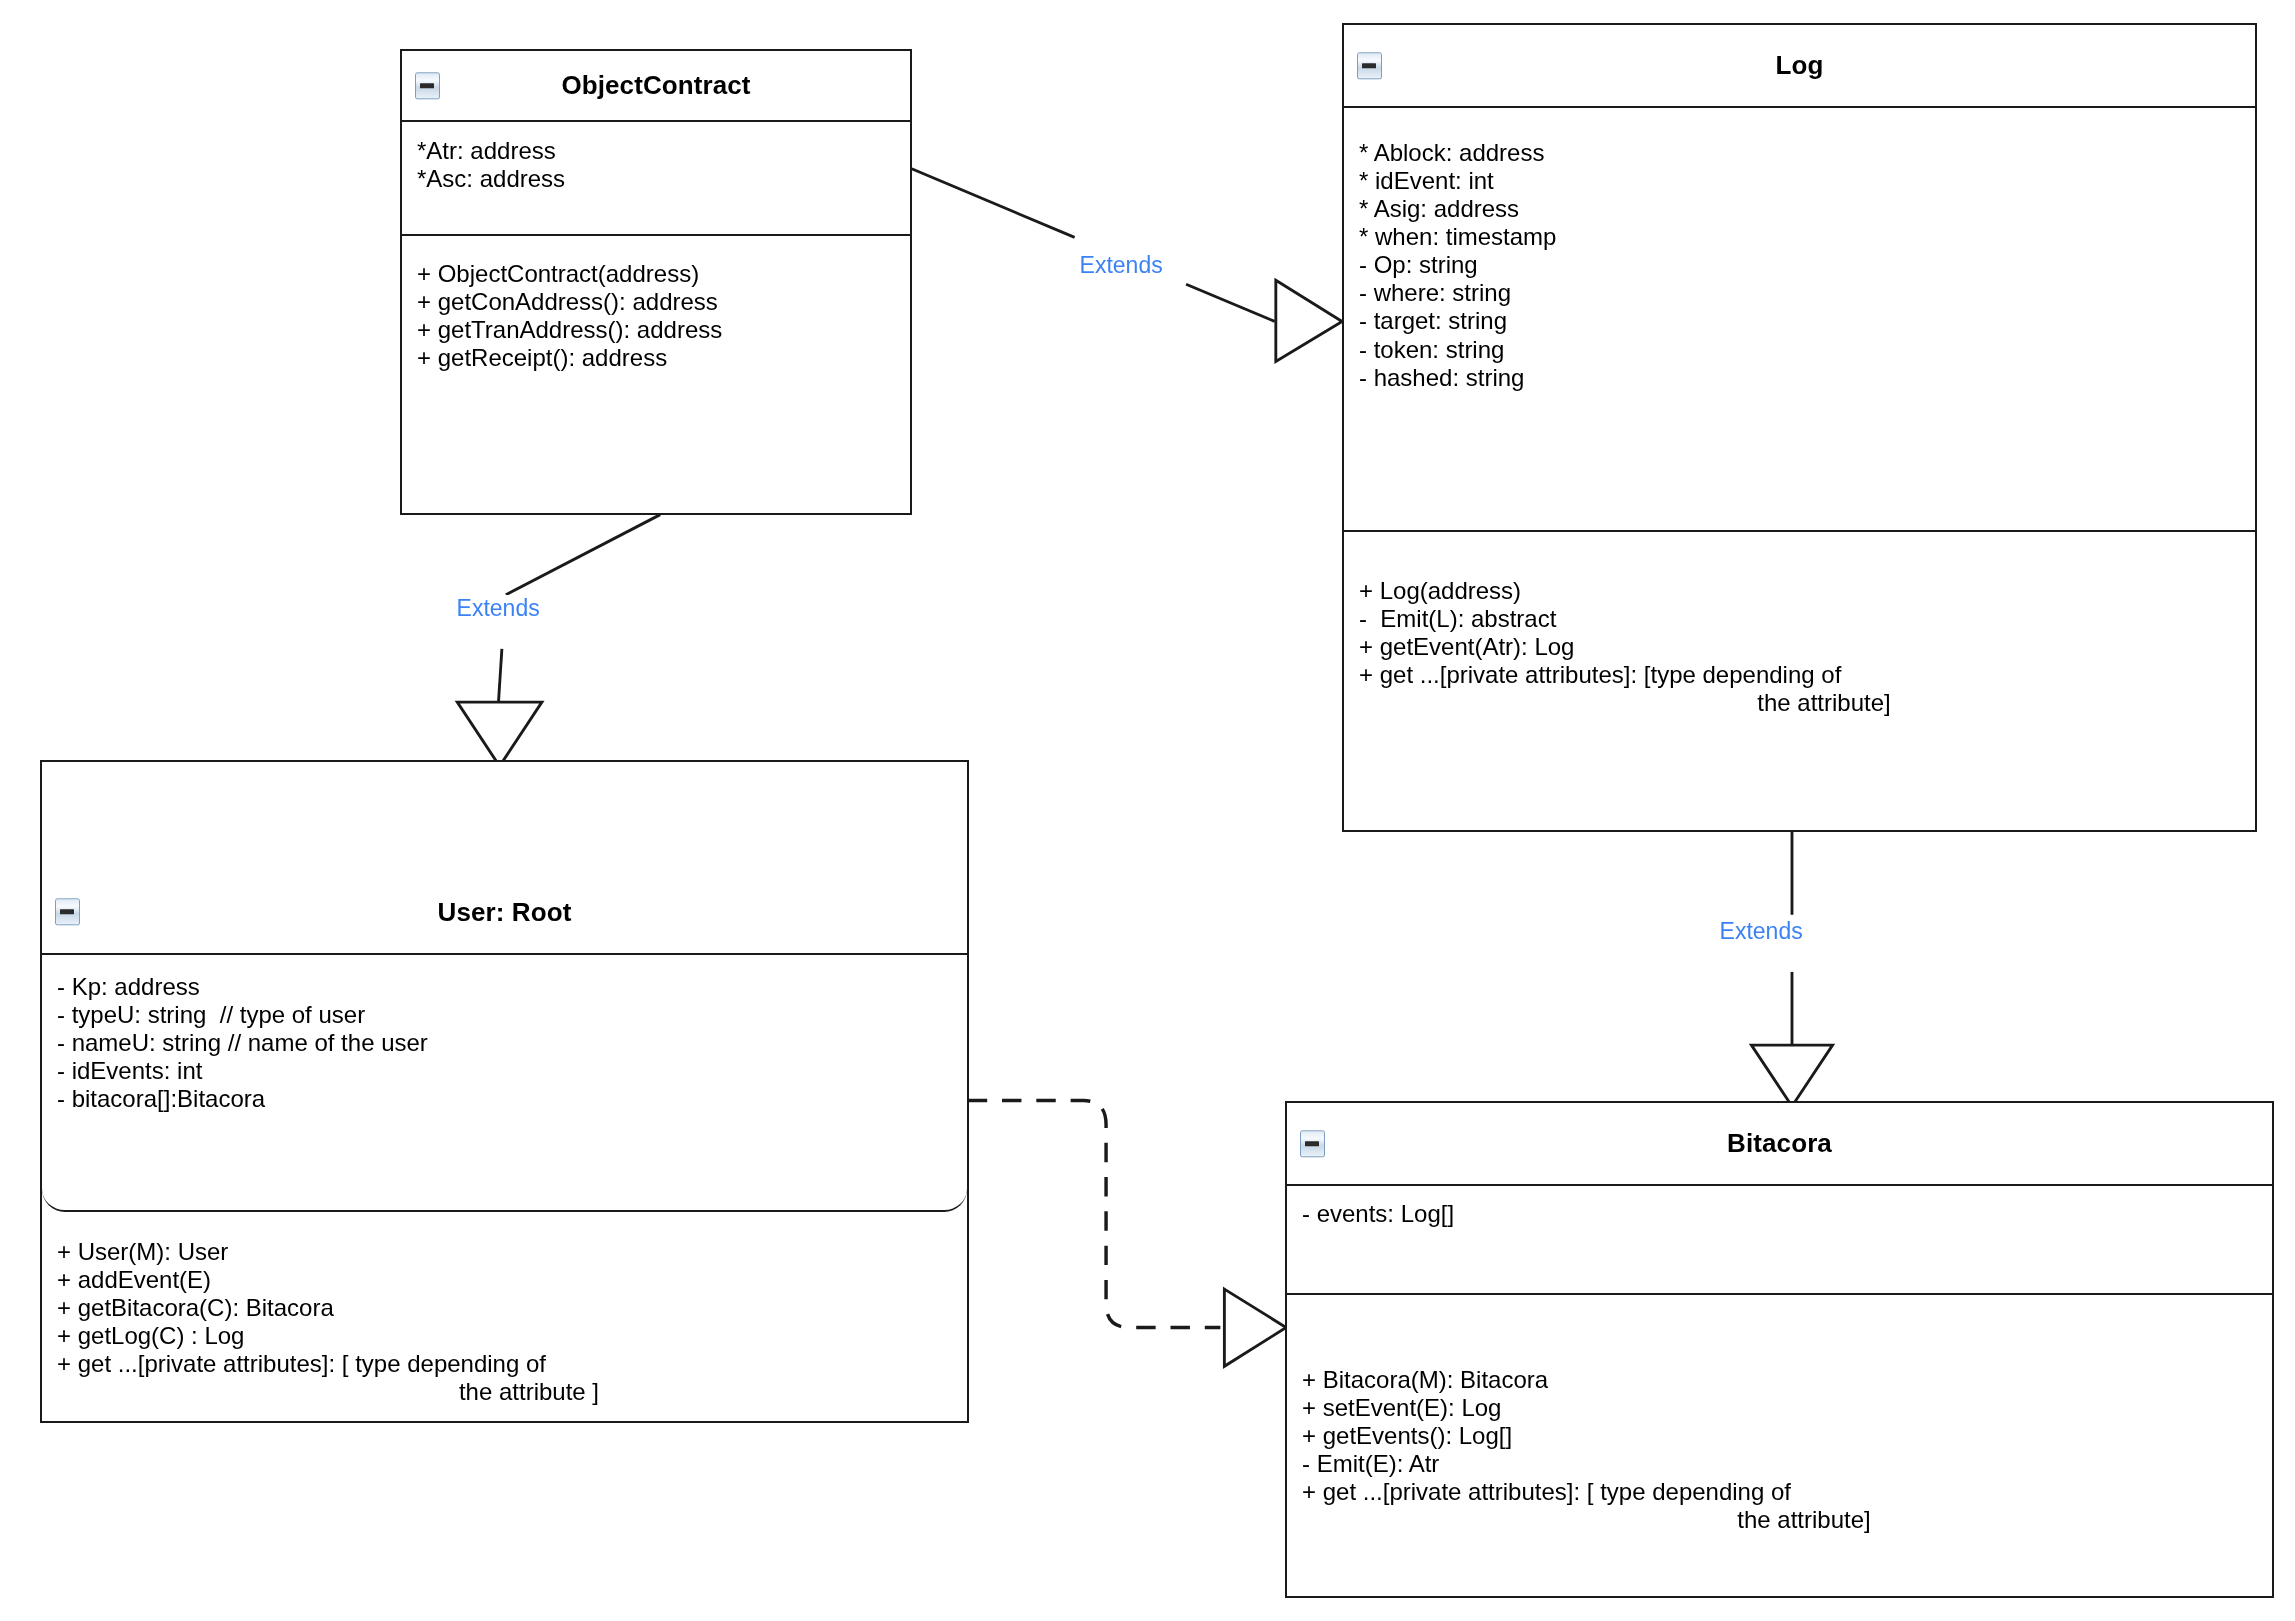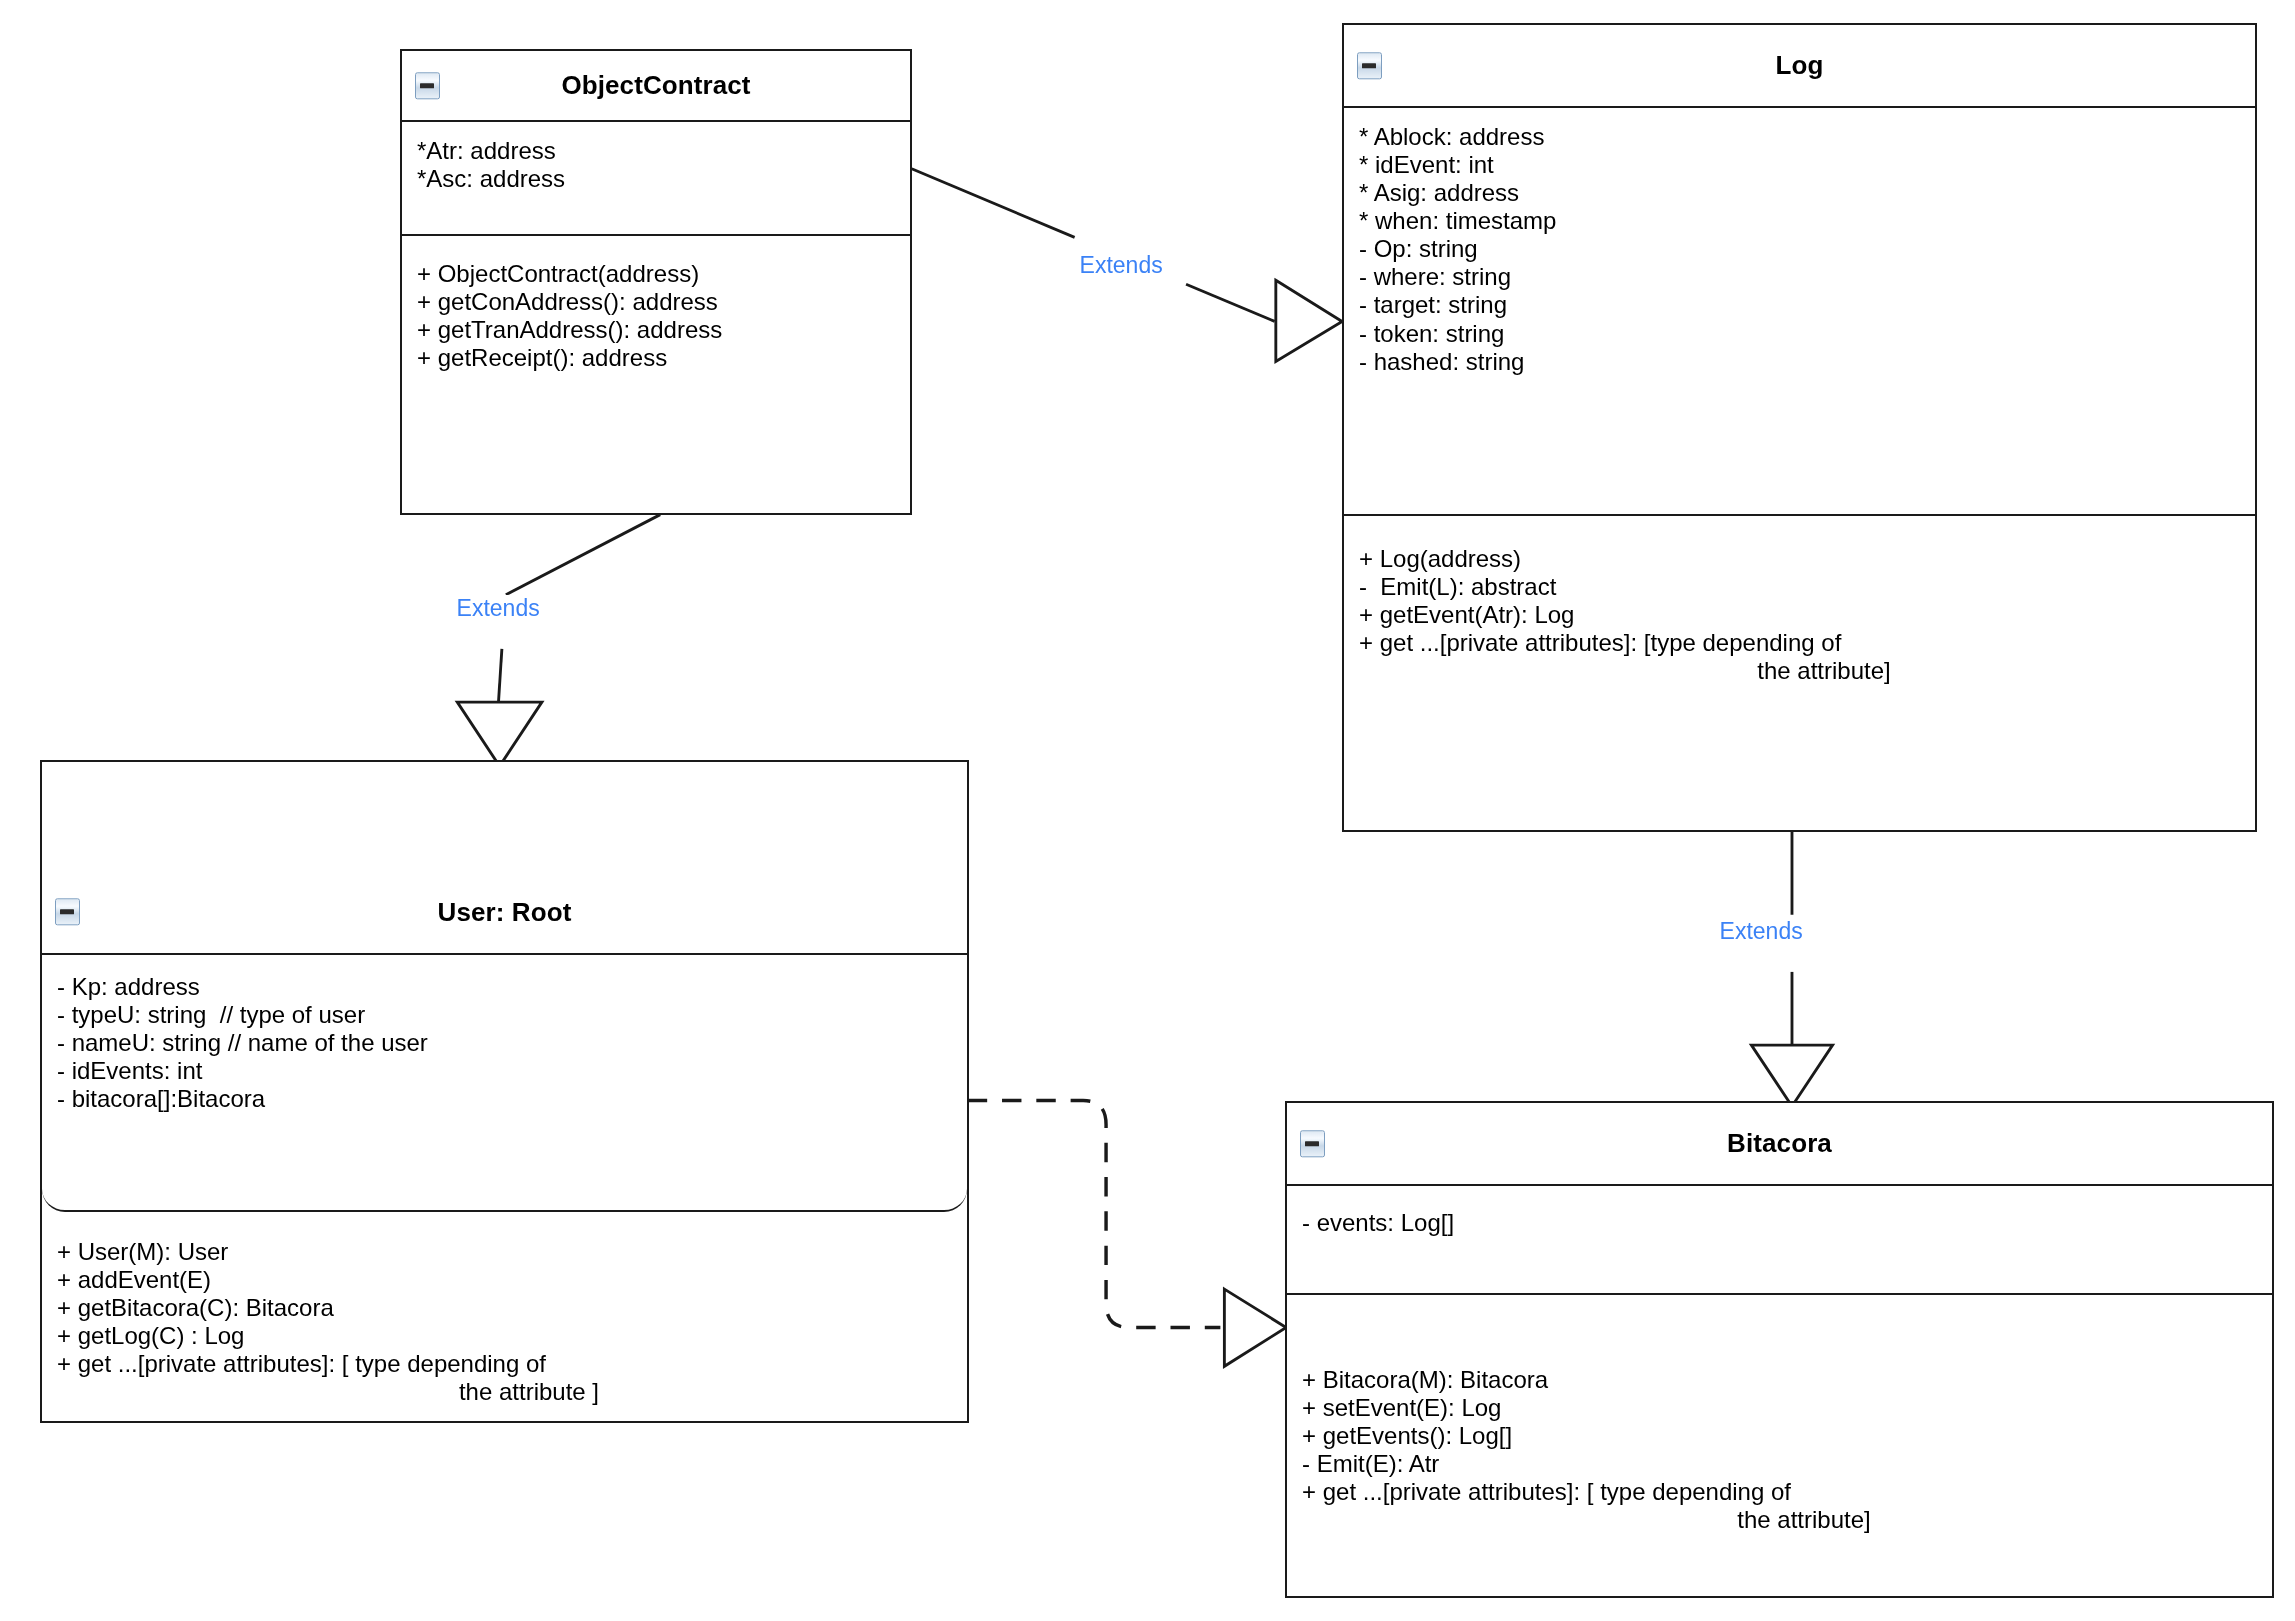--- a/index.html
+++ b/index.html
@@ -148,21 +148,21 @@
       <div class="member">*Asc: address</div>
     </div>
     <div class="compartment" style="padding-top:24px;">
       <div class="member">+ ObjectContract(address)</div>
       <div class="member">+ getConAddress(): address</div>
       <div class="member">+ getTranAddress(): address</div>
       <div class="member">+ getReceipt(): address</div>
     </div>
   </div>
 
-  <div class="uml-class" style="left:1342px; top:23px; width:915px; height:809px;">
+  <div class="uml-class" style="left:1342px; top:23px; width:915px; height:809px;gap:16px;">
     <div class="class-header" style="height:83px;">
       <span class="collapse-icon">
         <span class="minus-bar"></span>
       </span>
       <span class="class-title">Log</span>
     </div>
     <div class="compartment attrs" style="height:408px; ">
       <div class="member">* Ablock: address</div>
       <div class="member">* idEvent: int</div>
       <div class="member">* Asig: address</div>
@@ -210,21 +210,21 @@
     </div>
   </div>
 
   <div class="uml-class" style="left:1285px; top:1101px; width:989px; height:497px;">
     <div class="class-header" style="height:83px;">
       <span class="collapse-icon">
         <span class="minus-bar"></span>
       </span>
       <span class="class-title">Bitacora</span>
     </div>
-    <div class="compartment attrs" style="height:109px; padding-top:23px;">
+    <div class="compartment attrs" style="height:109px; padding-top:14px;">
       <div class="member">- events: Log[]</div>
     </div>
     <div class="compartment" style="padding-top:35px;margin-top:36px;">
       <div class="member">+ Bitacora(M): Bitacora</div>
       <div class="member">+ setEvent(E): Log</div>
       <div class="member">+ getEvents(): Log[]</div>
       <div class="member">- Emit(E): Atr</div>
       <div class="member wrap2">
         <span>+ get ...[private attributes]: [ type depending of</span>
         <span class="cont">the attribute]</span>

